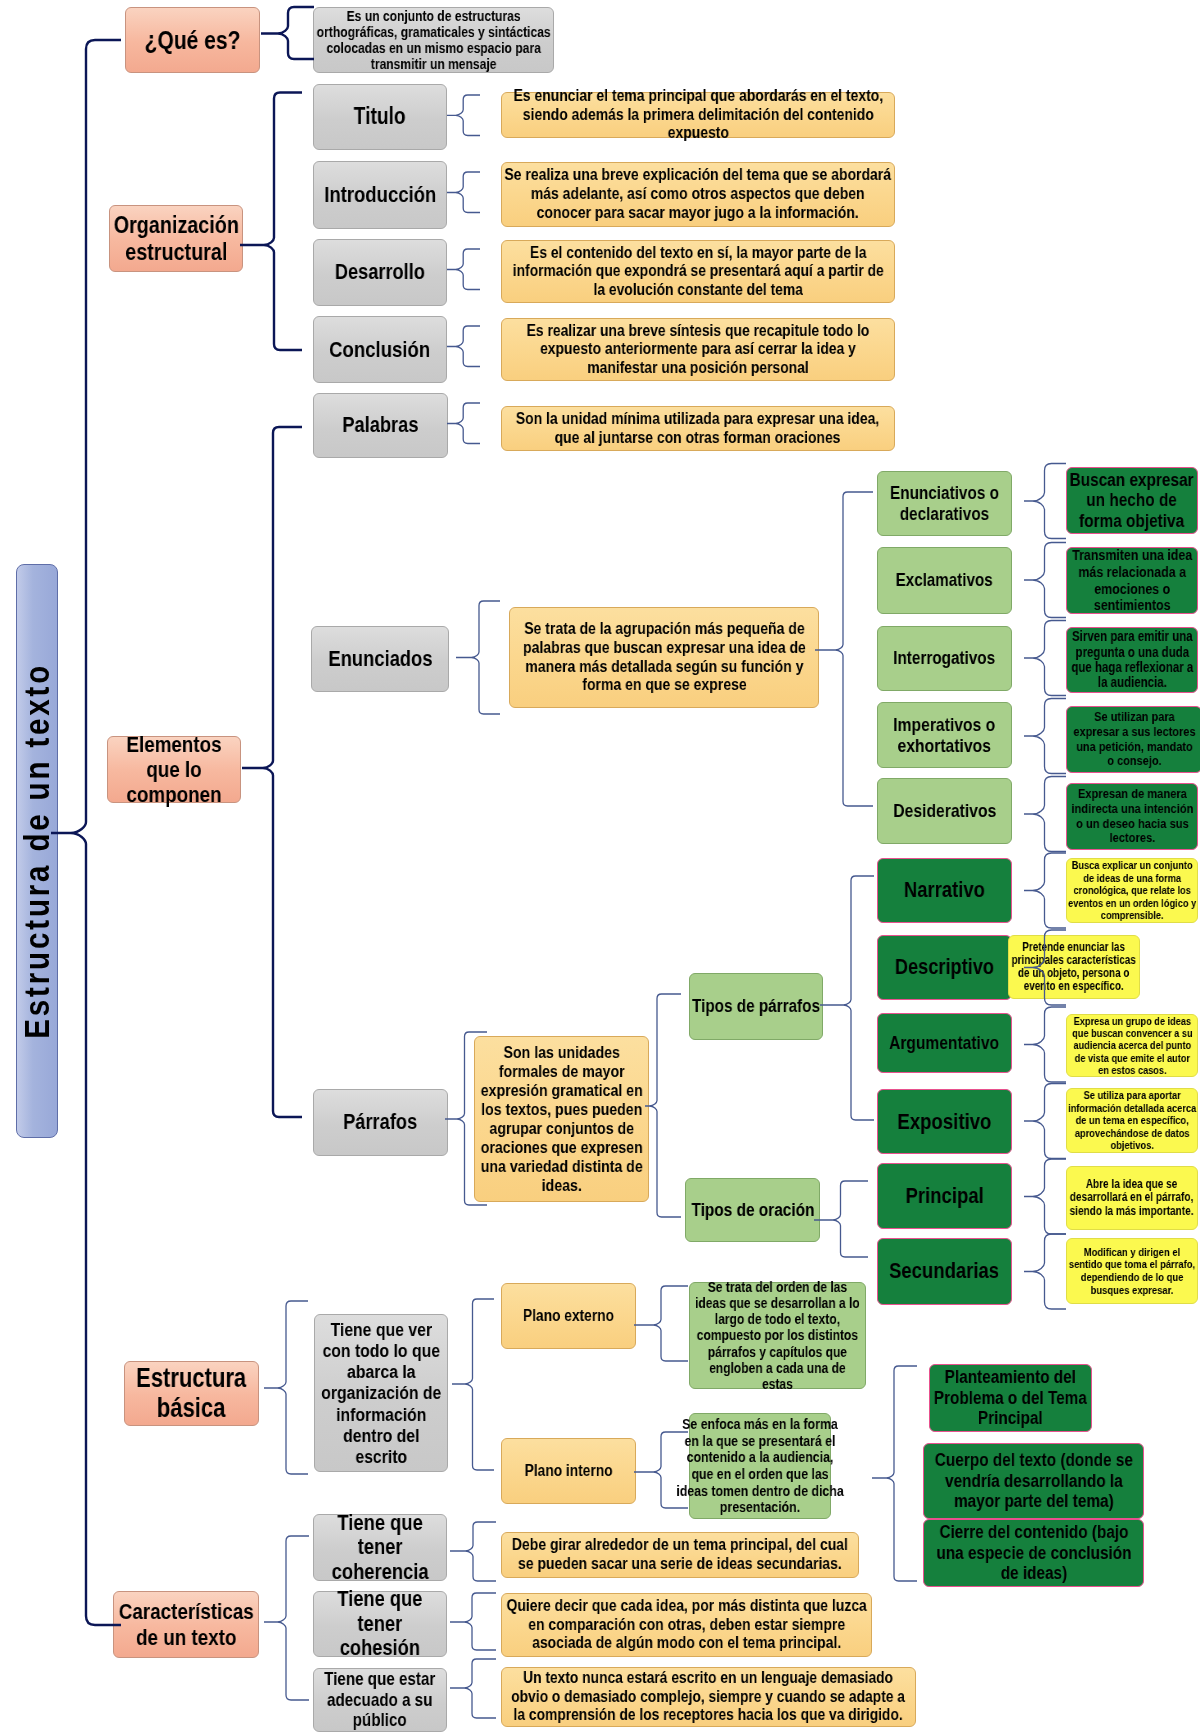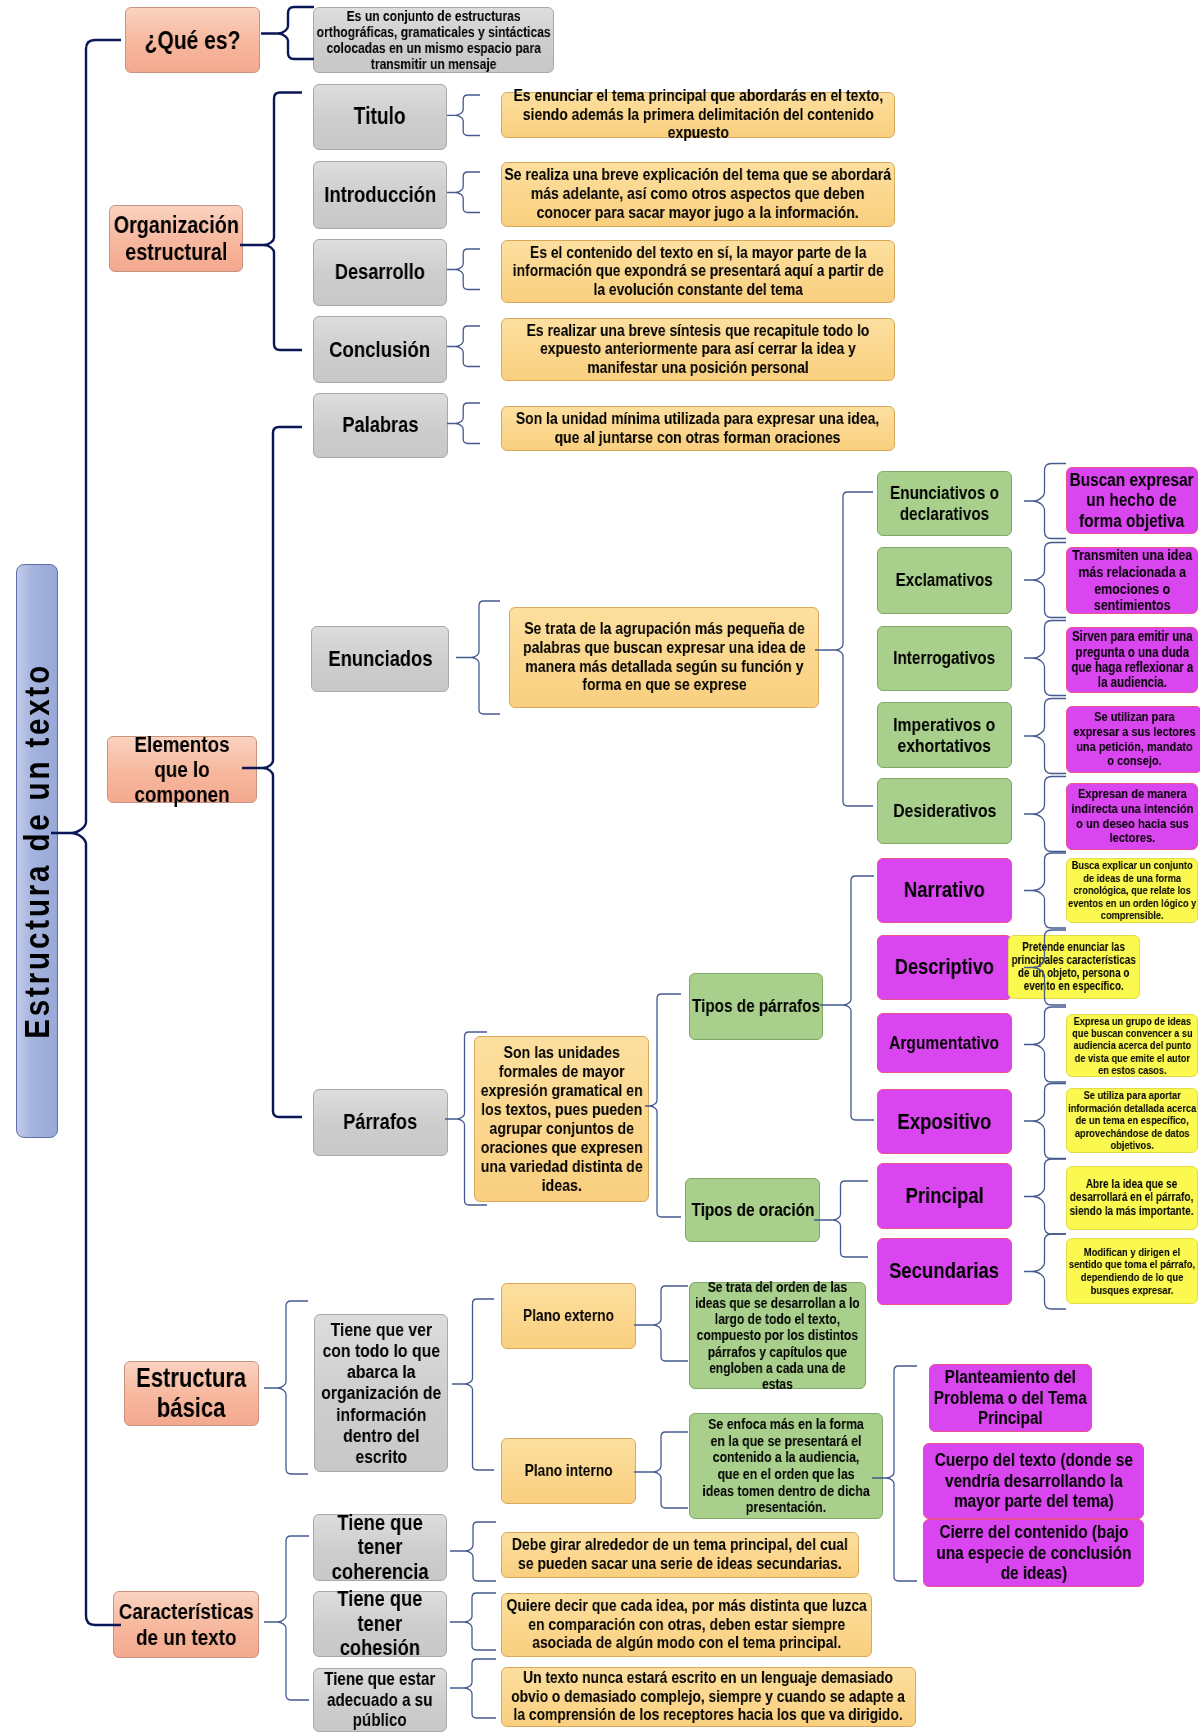--- a/index.html
+++ b/index.html
@@ -9,21 +9,21 @@
   .node{position:absolute;box-sizing:border-box;display:flex;align-items:center;justify-content:center;
         text-align:center;font-weight:bold;color:#000;border-radius:6px;line-height:1.1;will-change:transform;}
   .node .t{display:block;white-space:pre;transform:scaleX(0.82) translateZ(0);}
   svg#links{position:absolute;left:0;top:0;width:1200px;height:1733px;pointer-events:none;z-index:3;}
   .s-root{background:linear-gradient(90deg,#c2cbe9 0%,#a4b3dd 40%,#98a8d8 100%);border:1px solid #5f6ea8;border-radius:8px;overflow:visible;}
   .s-root .t{position:absolute;white-space:pre;transform:rotate(-90deg) scaleX(0.82);transform-origin:center center;letter-spacing:3.5px;}
   .s-branch{background:linear-gradient(180deg,#fad3c0 0%,#f7b89f 52%,#f3a98f 100%);border:1px solid #c8937f;}
   .s-gray{background:linear-gradient(180deg,#dddddd 0%,#cdcdcd 55%,#c8c8c8 100%);border:1px solid #a9a9a9;}
   .s-orange{background:linear-gradient(180deg,#fcdf9f 0%,#fbd78e 50%,#f9cf7f 100%);border:1px solid #d8a95a;}
   .s-green{background:#a8cf8b;border:1px solid #80a967;}
-  .s-pink{background:#d946ef;border:1px solid #e8518e;}
+  .s-pink{background:#15803d;border:1px solid #e8518e;}
   .s-yellow{background:#fbf94f;border:1px solid #e0dd47;}
 </style>
 </head>
 <body>
 
 <svg id="links" viewBox="0 0 1200 1733">
   <path d="M51.0 833.0L70.7 833.0C79.6 833.0 86.0 826.1 86.0 822.0L86.0 49.0Q86.0 40.0 95.0 40.0L121.0 40.0M70.7 833.0C79.6 833.0 86.0 839.9 86.0 844.0L86.0 1616.0Q86.0 1625.0 95.0 1625.0L121.0 1625.0" fill="none" stroke="#0b1656" stroke-width="2.4"></path>
   <path d="M240.0 245.0L263.8 245.0C269.7 245.0 274.0 240.4 274.0 237.7L274.0 98.5Q274.0 92.5 280.0 92.5L302.0 92.5M263.8 245.0C269.7 245.0 274.0 249.6 274.0 252.3L274.0 344.0Q274.0 350.0 280.0 350.0L302.0 350.0" fill="none" stroke="#0b1656" stroke-width="2.4"></path>
   <path d="M242.0 768.0L262.8 768.0C268.7 768.0 273.0 763.4 273.0 760.7L273.0 433.0Q273.0 427.0 279.0 427.0L302.0 427.0M262.8 768.0C268.7 768.0 273.0 772.6 273.0 775.3L273.0 1111.0Q273.0 1117.0 279.0 1117.0L302.0 1117.0" fill="none" stroke="#0b1656" stroke-width="2.4"></path>
   <path d="M264.0 1388.0L277.5 1388.0C282.4 1388.0 286.0 1384.2 286.0 1381.9L286.0 1306.0Q286.0 1301.0 291.0 1301.0L308.0 1301.0M277.5 1388.0C282.4 1388.0 286.0 1391.8 286.0 1394.1L286.0 1469.0Q286.0 1474.0 291.0 1474.0L308.0 1474.0" fill="none" stroke="#46598f" stroke-width="1.3"></path>
@@ -64,21 +64,21 @@
   <div class="node s-root" style="left:16px;top:564px;width:42px;height:574px;font-size:35.95px">
       <span class="t">Estructura de un texto</span>
     </div>
   <div class="node s-branch" style="left:125px;top:7px;width:135px;height:66px;font-size:25.7px">
       <span class="t">¿Qué es?</span>
     </div>
   <div class="node s-branch" style="left:109px;top:205px;width:134px;height:67px;font-size:24.1px">
       <span class="t">Organización
 estructural</span>
     </div>
-  <div class="node s-branch" style="left:107px;top:736px;width:150px;height:67px;font-size:22.95px">
+  <div class="node s-branch" style="left:107px;top:736px;width:134px;height:67px;font-size:22.95px">
       <span class="t">Elementos
 que lo
 componen</span>
     </div>
   <div class="node s-branch" style="left:124px;top:1361px;width:135px;height:65px;font-size:26.85px">
       <span class="t">Estructura
 básica</span>
     </div>
   <div class="node s-branch" style="left:113px;top:1591px;width:146px;height:67px;font-size:22.95px">
       <span class="t">Características
@@ -276,21 +276,21 @@
 ideas que se desarrollan a lo
 largo de todo el texto,
 compuesto por los distintos
 párrafos y capítulos que
 engloben a cada una de
 estas</span>
     </div>
   <div class="node s-orange" style="left:501px;top:1438px;width:135px;height:66px;font-size:16.8px">
       <span class="t">Plano interno</span>
     </div>
-  <div class="node s-green" style="left:689px;top:1413px;width:194px;height:106px;font-size:15.05px">
+  <div class="node s-green" style="left:689px;top:1413px;width:142px;height:106px;font-size:15.05px">
       <span class="t">Se enfoca más en la forma
 en la que se presentará el
 contenido a la audiencia,
 que en el orden que las
 ideas tomen dentro de dicha
 presentación.</span>
     </div>
   <div class="node s-pink" style="left:929px;top:1364px;width:163px;height:68px;font-size:18.7px">
       <span class="t">Planteamiento del
 Problema o del Tema

